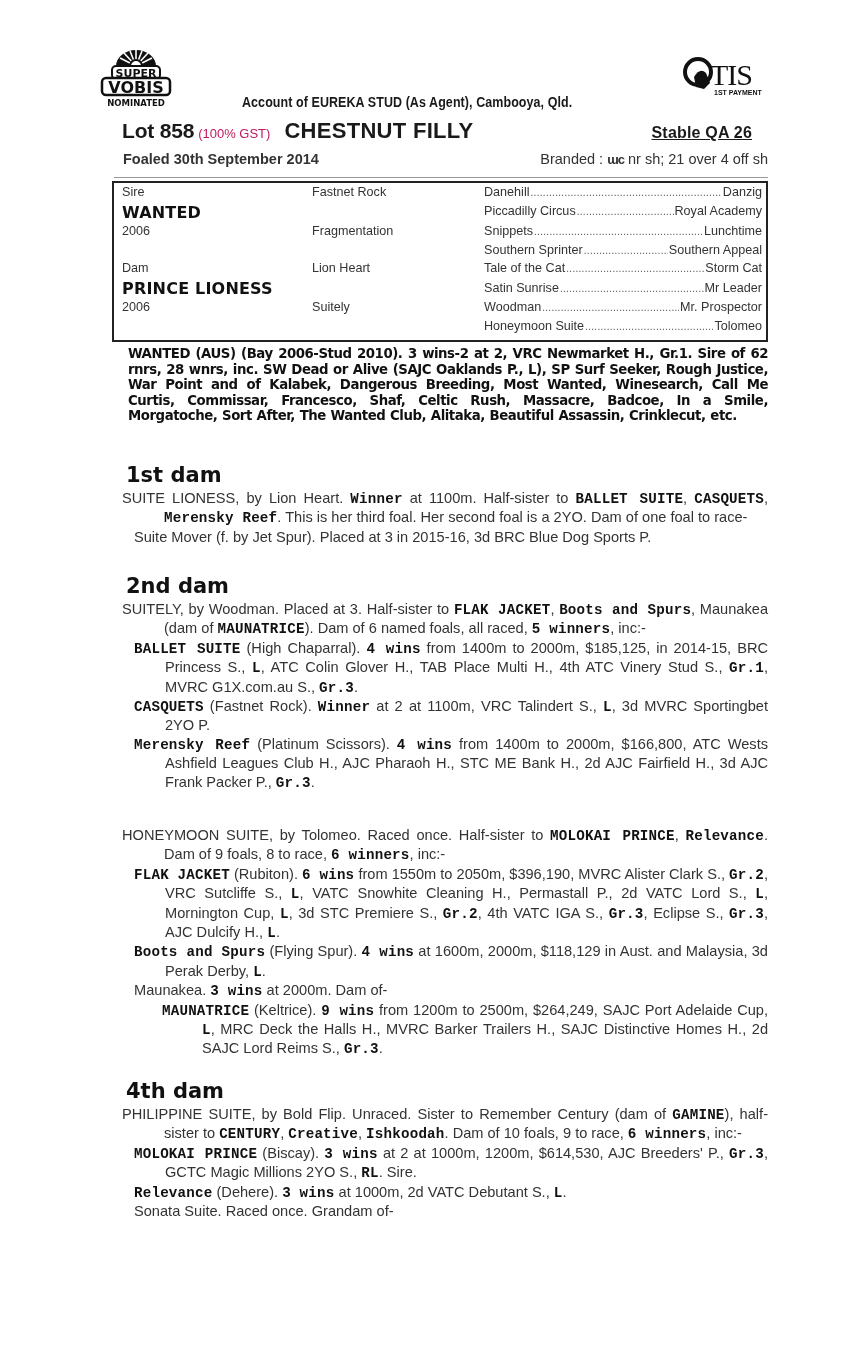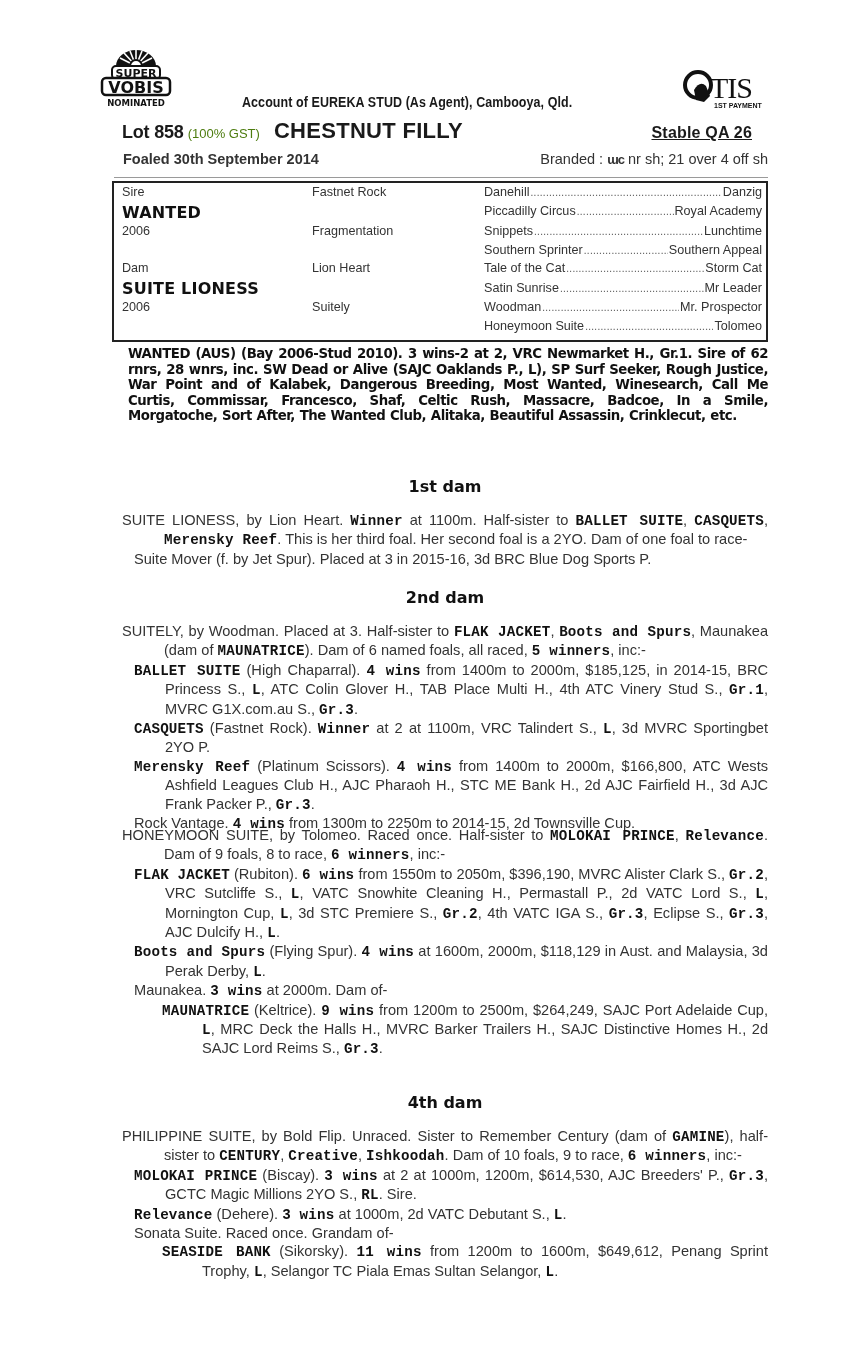--- a/index.html
+++ b/index.html
@@ -1,25 +1,25 @@
 <!DOCTYPE html>
 <html><head>
 <meta charset="utf-8">
 <style>
   html, body { margin: 0; padding: 0; background: #ffffff; }
   body { width: 860px; height: 1356px; position: relative; overflow: hidden; color: #1a1a1a;
          font-family: "Liberation Sans", sans-serif; }
   .logo-vobis { position: absolute; left: 94px; top: 44px; width: 84px; height: 64px; }
-  .logo-qtis { position: absolute; left: 680px; top: 66px; width: 90px; height: 44px; }
+  .logo-qtis { position: absolute; left: 680px; top: 53px; width: 90px; height: 44px; }
   .account { position: absolute; left: 242px; top: 94px; font-family: "Liberation Sans", sans-serif;
              font-weight: bold; font-size: 14.5px; transform: scaleX(0.86); transform-origin: left top;
              letter-spacing: 0.1px; white-space: nowrap; }
   .lotline { position: absolute; left: 122px; top: 118px; width: 648px; height: 28px; white-space: nowrap; }
-  .lot-num { font-weight: bold; font-size: 18px; letter-spacing: -0.2px; }
-  .gst { font-size: 13px; color: #4d7c0f; margin-left: 4px; }
+  .lot-num { font-weight: bold; font-size: 21px; letter-spacing: -0.2px; }
+  .gst { font-size: 13px; color: #be185d; margin-left: 4px; }
   .horse-type { font-weight: bold; font-size: 22px; margin-left: 14px; letter-spacing: 0.3px; }
   .stable { position: absolute; right: 18px; top: 6px; font-weight: bold; font-size: 16px; letter-spacing: 0.2px; text-decoration: underline; }
   .foaled { position: absolute; left: 123px; top: 151px; font-size: 14.5px; color: #333; font-weight: bold; }
   .branded { position: absolute; right: 92px; top: 151px; font-size: 14.5px; color: #333; white-space: nowrap; }
   .brand-mark { font-weight: bold; font-size: 13px; letter-spacing: -1px; }
   .hrule { position: absolute; left: 114px; width: 654px; top: 177px; height: 1px; background: #9a9a9a; }
   .pedbox { position: absolute; left: 112px; top: 181px; width: 652px; height: 157px; border: 2px solid #222;
             border-left-width: 2px; }
   .ped-col1 { position: absolute; left: 8px; top: 0; width: 180px; }
   .ped-col2 { position: absolute; left: 198px; top: 0; width: 170px; }
@@ -28,21 +28,21 @@
   .ped-name { position: absolute; font-weight: bold; font-size: 16px; font-family: "DejaVu Sans", sans-serif; color: #111; white-space: nowrap; letter-spacing: 0.2px; }
   .ped-row { position: absolute; left: 0; width: 278px; height: 18px; display: flex; align-items: baseline;
              font-size: 12.6px; color: #333; }
   .ped-row .l { white-space: nowrap; }
   .ped-row .dots { flex: 1; overflow: hidden; white-space: nowrap; color: #555; font-size: 10px; letter-spacing: 0.3px; margin: 0 1px; }
   .ped-row .r { white-space: nowrap; }
   .sire-summary { position: absolute; left: 128px; top: 346px; width: 640px; font-family: "DejaVu Sans", sans-serif;
                   font-weight: bold; font-size: 13.3px; line-height: 15.6px; text-align: justify; color: #111;
                   letter-spacing: -0.45px; word-spacing: 0.5px; }
   .dam-section { position: absolute; left: 122px; width: 646px; }
-  .dam-heading { font-family: "DejaVu Sans", sans-serif; font-weight: bold; font-size: 16px; color: #111; margin: 15px; line-height: 19px; text-align: center; }
+  .dam-heading { font-family: "DejaVu Sans", sans-serif; font-weight: bold; font-size: 21px; color: #111; margin: 4px; line-height: 19px; }
   .para { font-size: 14.6px; line-height: 18.4px; color: #333; text-align: justify; margin: 0; }
   .p-first { padding-left: 42px; text-indent: -42px; }
   .p-prog { margin-left: 12px; padding-left: 31px; text-indent: -31px; }
   .p-grand { margin-left: 40px; padding-left: 40px; text-indent: -40px; }
   .b { font-family: Liberation Mono, monospace; font-weight: bold; color: #111; font-size: 14.2px; letter-spacing: 0.2px; }
   .last-justify { text-align-last: left; }
 </style>
 </head>
 <body>
 
@@ -91,21 +91,21 @@
 </div>
 
 <div class="hrule"></div>
 
 <div class="pedbox">
   <div class="ped-col1">
     <div class="ped-cell" style="top:2px">Sire</div>
     <div class="ped-name" style="top:20px">WANTED</div>
     <div class="ped-cell" style="top:41px">2006</div>
     <div class="ped-cell" style="top:78px">Dam</div>
-    <div class="ped-name" style="top:96px">SUITE LIONESS</div>
+    <div class="ped-name" style="top:96px">PRINCE LIONESS</div>
     <div class="ped-cell" style="top:117px">2006</div>
   </div>
   <div class="ped-col2">
     <div class="ped-cell" style="top:2px">Fastnet Rock</div>
     <div class="ped-cell" style="top:41px">Fragmentation</div>
     <div class="ped-cell" style="top:78px">Lion Heart</div>
     <div class="ped-cell" style="top:117px">Suitely</div>
   </div>
   <div class="ped-col3">
     <div class="ped-row" style="top:2px">
@@ -157,29 +157,27 @@
     <div class="dam-heading">1st dam</div>
     <p class="para last-justify p-first"><span>SUITE LIONESS, by Lion Heart. </span><span class="b">Winner</span><span> at 1100m. Half-sister to </span><span class="b">BALLET SUITE</span><span>, </span><span class="b">CASQUETS</span><span>, </span><span class="b">Merensky Reef</span><span>. This is her third foal. Her second foal is a 2YO. Dam of one foal to race-</span></p>
     <p class="para last-justify p-prog"><span>Suite Mover (f. by Jet Spur). Placed at 3 in 2015-16, 3d BRC Blue Dog Sports P.</span></p>
   </div>
 <div class="dam-section" style="top:573px">
     <div class="dam-heading">2nd dam</div>
     <p class="para last-justify p-first"><span>SUITELY, by Woodman. Placed at 3. Half-sister to </span><span class="b">FLAK JACKET</span><span>, </span><span class="b">Boots and Spurs</span><span>, Maunakea (dam of </span><span class="b">MAUNATRICE</span><span>). Dam of 6 named foals, all raced, </span><span class="b">5 winners</span><span>, inc:-</span></p>
     <p class="para last-justify p-prog"><span class="b">BALLET SUITE</span><span> (High Chaparral). </span><span class="b">4 wins</span><span> from 1400m to 2000m, $185,125, in 2014-15, BRC Princess S., </span><span class="b">L</span><span>, ATC Colin Glover H., TAB Place Multi H., 4th ATC Vinery Stud S., </span><span class="b">Gr.1</span><span>, MVRC G1X.com.au S., </span><span class="b">Gr.3</span><span>.</span></p>
     <p class="para last-justify p-prog"><span class="b">CASQUETS</span><span> (Fastnet Rock). </span><span class="b">Winner</span><span> at 2 at 1100m, VRC Talindert S., </span><span class="b">L</span><span>, 3d MVRC Sportingbet 2YO P.</span></p>
     <p class="para last-justify p-prog"><span class="b">Merensky Reef</span><span> (Platinum Scissors). </span><span class="b">4 wins</span><span> from 1400m to 2000m, $166,800, ATC Wests Ashfield Leagues Club H., AJC Pharaoh H., STC ME Bank H., 2d AJC Fairfield H., 3d AJC Frank Packer P., </span><span class="b">Gr.3</span><span>.</span></p>
-    <p class="para last-justify p-prog"><span>Rock Vantage. </span><span class="b">4 wins</span><span> from 1300m to 2250m to 2014-15, 2d Townsville Cup.</span></p>
   </div>
 <div class="dam-section" style="top:826px">
     <p class="para last-justify p-first"><span>HONEYMOON SUITE, by Tolomeo. Raced once. Half-sister to </span><span class="b">MOLOKAI PRINCE</span><span>, </span><span class="b">Relevance</span><span>. Dam of 9 foals, 8 to race, </span><span class="b">6 winners</span><span>, inc:-</span></p>
     <p class="para last-justify p-prog"><span class="b">FLAK JACKET</span><span> (Rubiton). </span><span class="b">6 wins</span><span> from 1550m to 2050m, $396,190, MVRC Alister Clark S., </span><span class="b">Gr.2</span><span>, VRC Sutcliffe S., </span><span class="b">L</span><span>, VATC Snowhite Cleaning H., Permastall P., 2d VATC Lord S., </span><span class="b">L</span><span>, Mornington Cup, </span><span class="b">L</span><span>, 3d STC Premiere S., </span><span class="b">Gr.2</span><span>, 4th VATC IGA S., </span><span class="b">Gr.3</span><span>, Eclipse S., </span><span class="b">Gr.3</span><span>, AJC Dulcify H., </span><span class="b">L</span><span>.</span></p>
     <p class="para last-justify p-prog"><span class="b">Boots and Spurs</span><span> (Flying Spur). </span><span class="b">4 wins</span><span> at 1600m, 2000m, $118,129 in Aust. and Malaysia, 3d Perak Derby, </span><span class="b">L</span><span>.</span></p>
     <p class="para last-justify p-prog"><span>Maunakea. </span><span class="b">3 wins</span><span> at 2000m. Dam of-</span></p>
     <p class="para last-justify p-grand"><span class="b">MAUNATRICE</span><span> (Keltrice). </span><span class="b">9 wins</span><span> from 1200m to 2500m, $264,249, SAJC Port Adelaide Cup, </span><span class="b">L</span><span>, MRC Deck the Halls H., MVRC Barker Trailers H., SAJC Distinctive Homes H., 2d SAJC Lord Reims S., </span><span class="b">Gr.3</span><span>.</span></p>
   </div>
 <div class="dam-section" style="top:1078px">
     <div class="dam-heading">4th dam</div>
     <p class="para last-justify p-first"><span>PHILIPPINE SUITE, by Bold Flip. Unraced. Sister to Remember Century (dam of </span><span class="b">GAMINE</span><span>), half-sister to </span><span class="b">CENTURY</span><span>, </span><span class="b">Creative</span><span>, </span><span class="b">Ishkoodah</span><span>. Dam of 10 foals, 9 to race, </span><span class="b">6 winners</span><span>, inc:-</span></p>
     <p class="para last-justify p-prog"><span class="b">MOLOKAI PRINCE</span><span> (Biscay). </span><span class="b">3 wins</span><span> at 2 at 1000m, 1200m, $614,530, AJC Breeders' P., </span><span class="b">Gr.3</span><span>, GCTC Magic Millions 2YO S., </span><span class="b">RL</span><span>. Sire.</span></p>
     <p class="para last-justify p-prog"><span class="b">Relevance</span><span> (Dehere). </span><span class="b">3 wins</span><span> at 1000m, 2d VATC Debutant S., </span><span class="b">L</span><span>.</span></p>
     <p class="para last-justify p-prog"><span>Sonata Suite. Raced once. Grandam of-</span></p>
-    <p class="para last-justify p-grand"><span class="b">SEASIDE BANK</span><span> (Sikorsky). </span><span class="b">11 wins</span><span> from 1200m to 1600m, $649,612, Penang Sprint Trophy, </span><span class="b">L</span><span>, Selangor TC Piala Emas Sultan Selangor, </span><span class="b">L</span><span>.</span></p>
   </div>
 
 </body></html>

